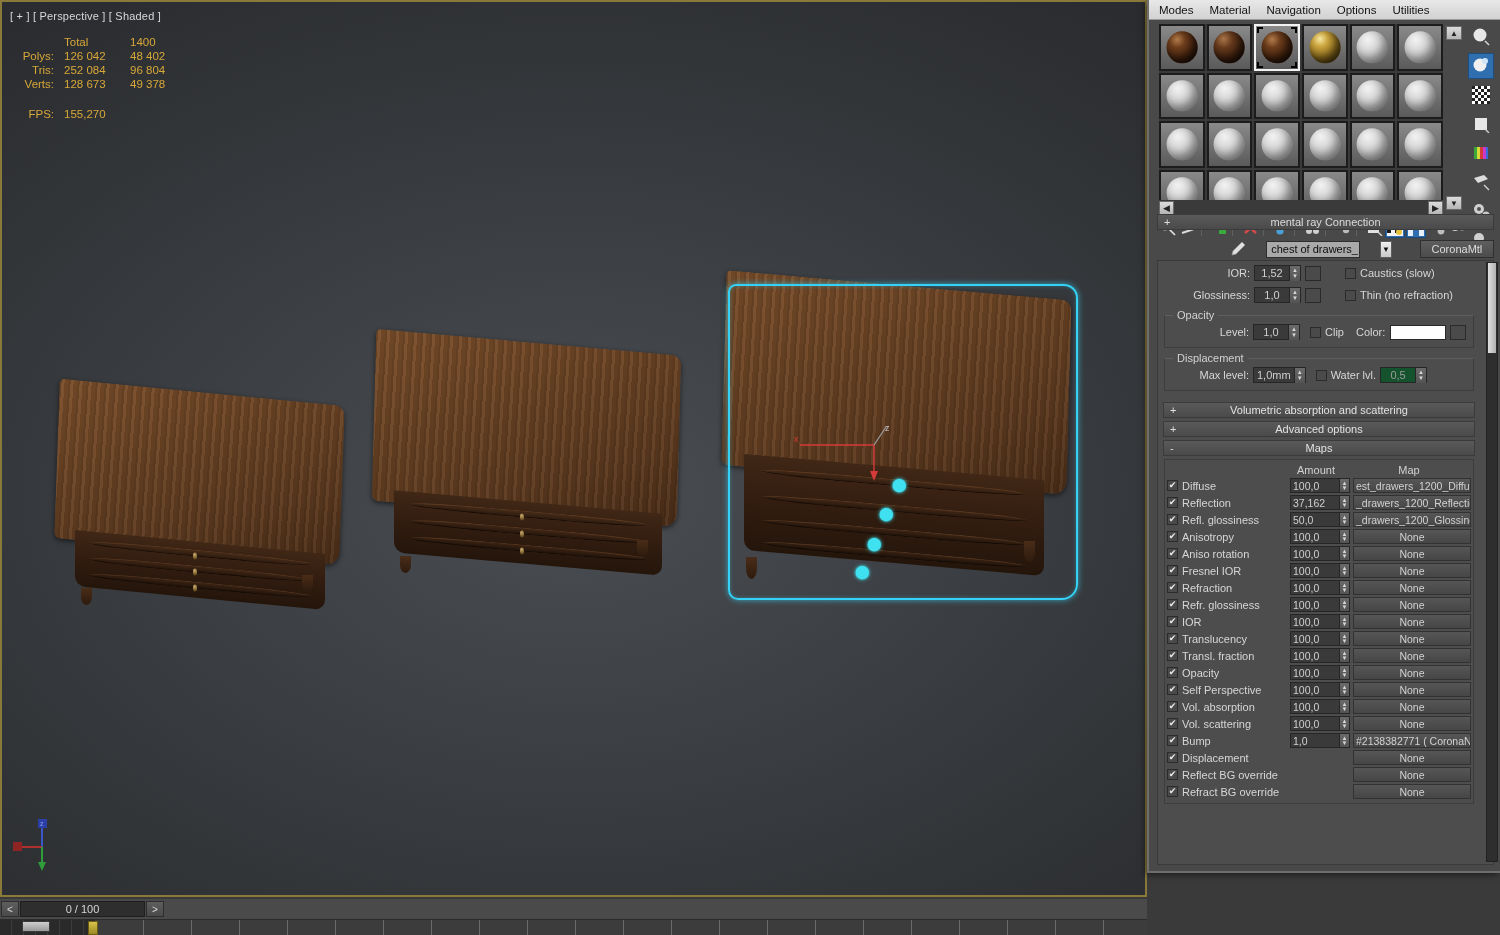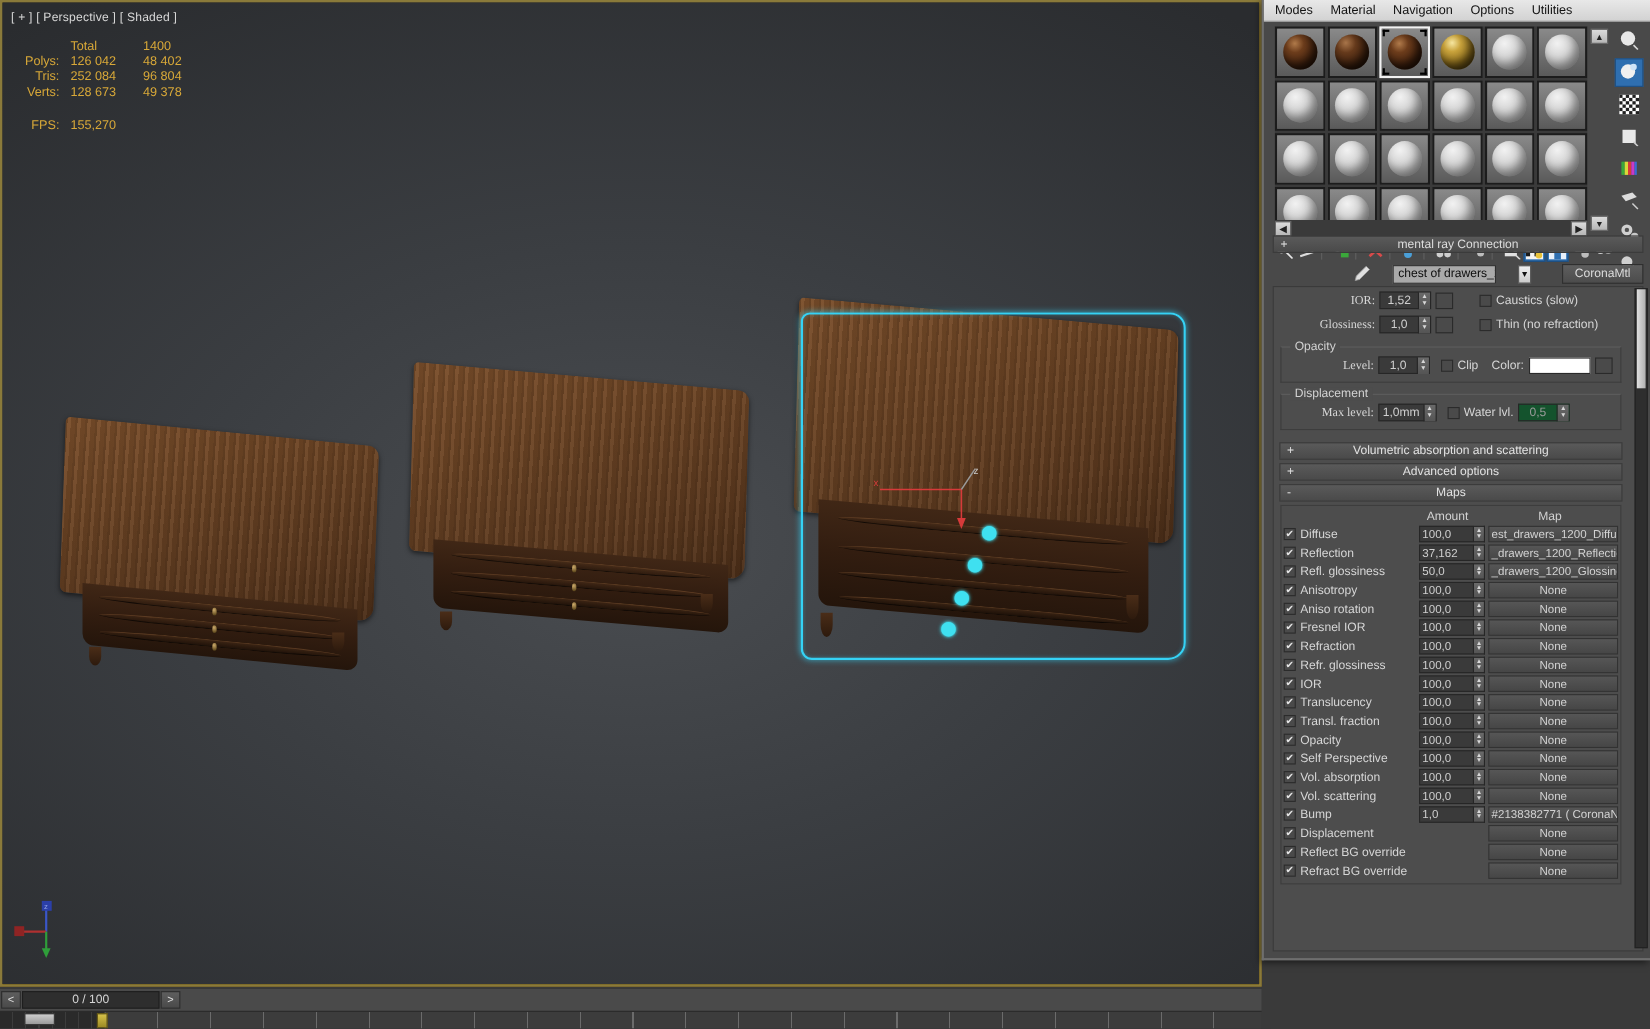--- a/index.html
+++ b/index.html
@@ -9,21 +9,21 @@
     overflow: hidden;
     background: #3a3a3a;
     font-family: "Liberation Sans", sans-serif;
     -webkit-font-smoothing: antialiased;
   }
   #app { position: relative; width: 1500px; height: 935px; }
 
   
   #viewport {
     position: absolute; left: 0; top: 0; width: 1147px; height: 897px;
-    background: #eab308;
+    background: #fca5a5;
     border: 2px solid #8a7a3a;
     overflow: hidden;
   }
   #viewport-inner {
     position: absolute; inset: 0;
     background:
       radial-gradient(ellipse 900px 600px at 50% 55%, #4a4d51 0%, #3b3e42 45%, #2a2c2f 100%),
       #33363a;
   }
   #vp-label {
@@ -271,21 +271,21 @@
     position: relative;
   }
   .group > .gtitle {
     position: absolute; left: 8px; top: -7px;
     background: #4d4d4d; padding: 0 4px;
     font-size: 11px; color: #d2d2d2;
   }
   .prow {
     display: flex; align-items: center; height: 20px; margin-bottom: 2px;
   }
-  .plabel { font-size: 11px; color: #d6d6d6; text-align: right; font-family: Liberation Serif, serif; }
+  .plabel { font-size: 11px; color: #d6d6d6; text-align: right; }
   .spin {
     display: flex; align-items: center; height: 16px;
     background: #3a3a3a; border: 1px solid #262626; text-align: center;
   }
   .spin .val { color: #cfcfcf; font-size: 11px; padding: 0 3px; min-width: 34px; }
   .spin .arrows {
     width: 11px; height: 15px; background: linear-gradient(180deg,#6a6a6a,#545454);
     border-left: 1px solid #262626;
     display: flex; flex-direction: column; align-items: center; justify-content: center;
     color: #d8d8d8; font-size: 6px; line-height: 6px;

